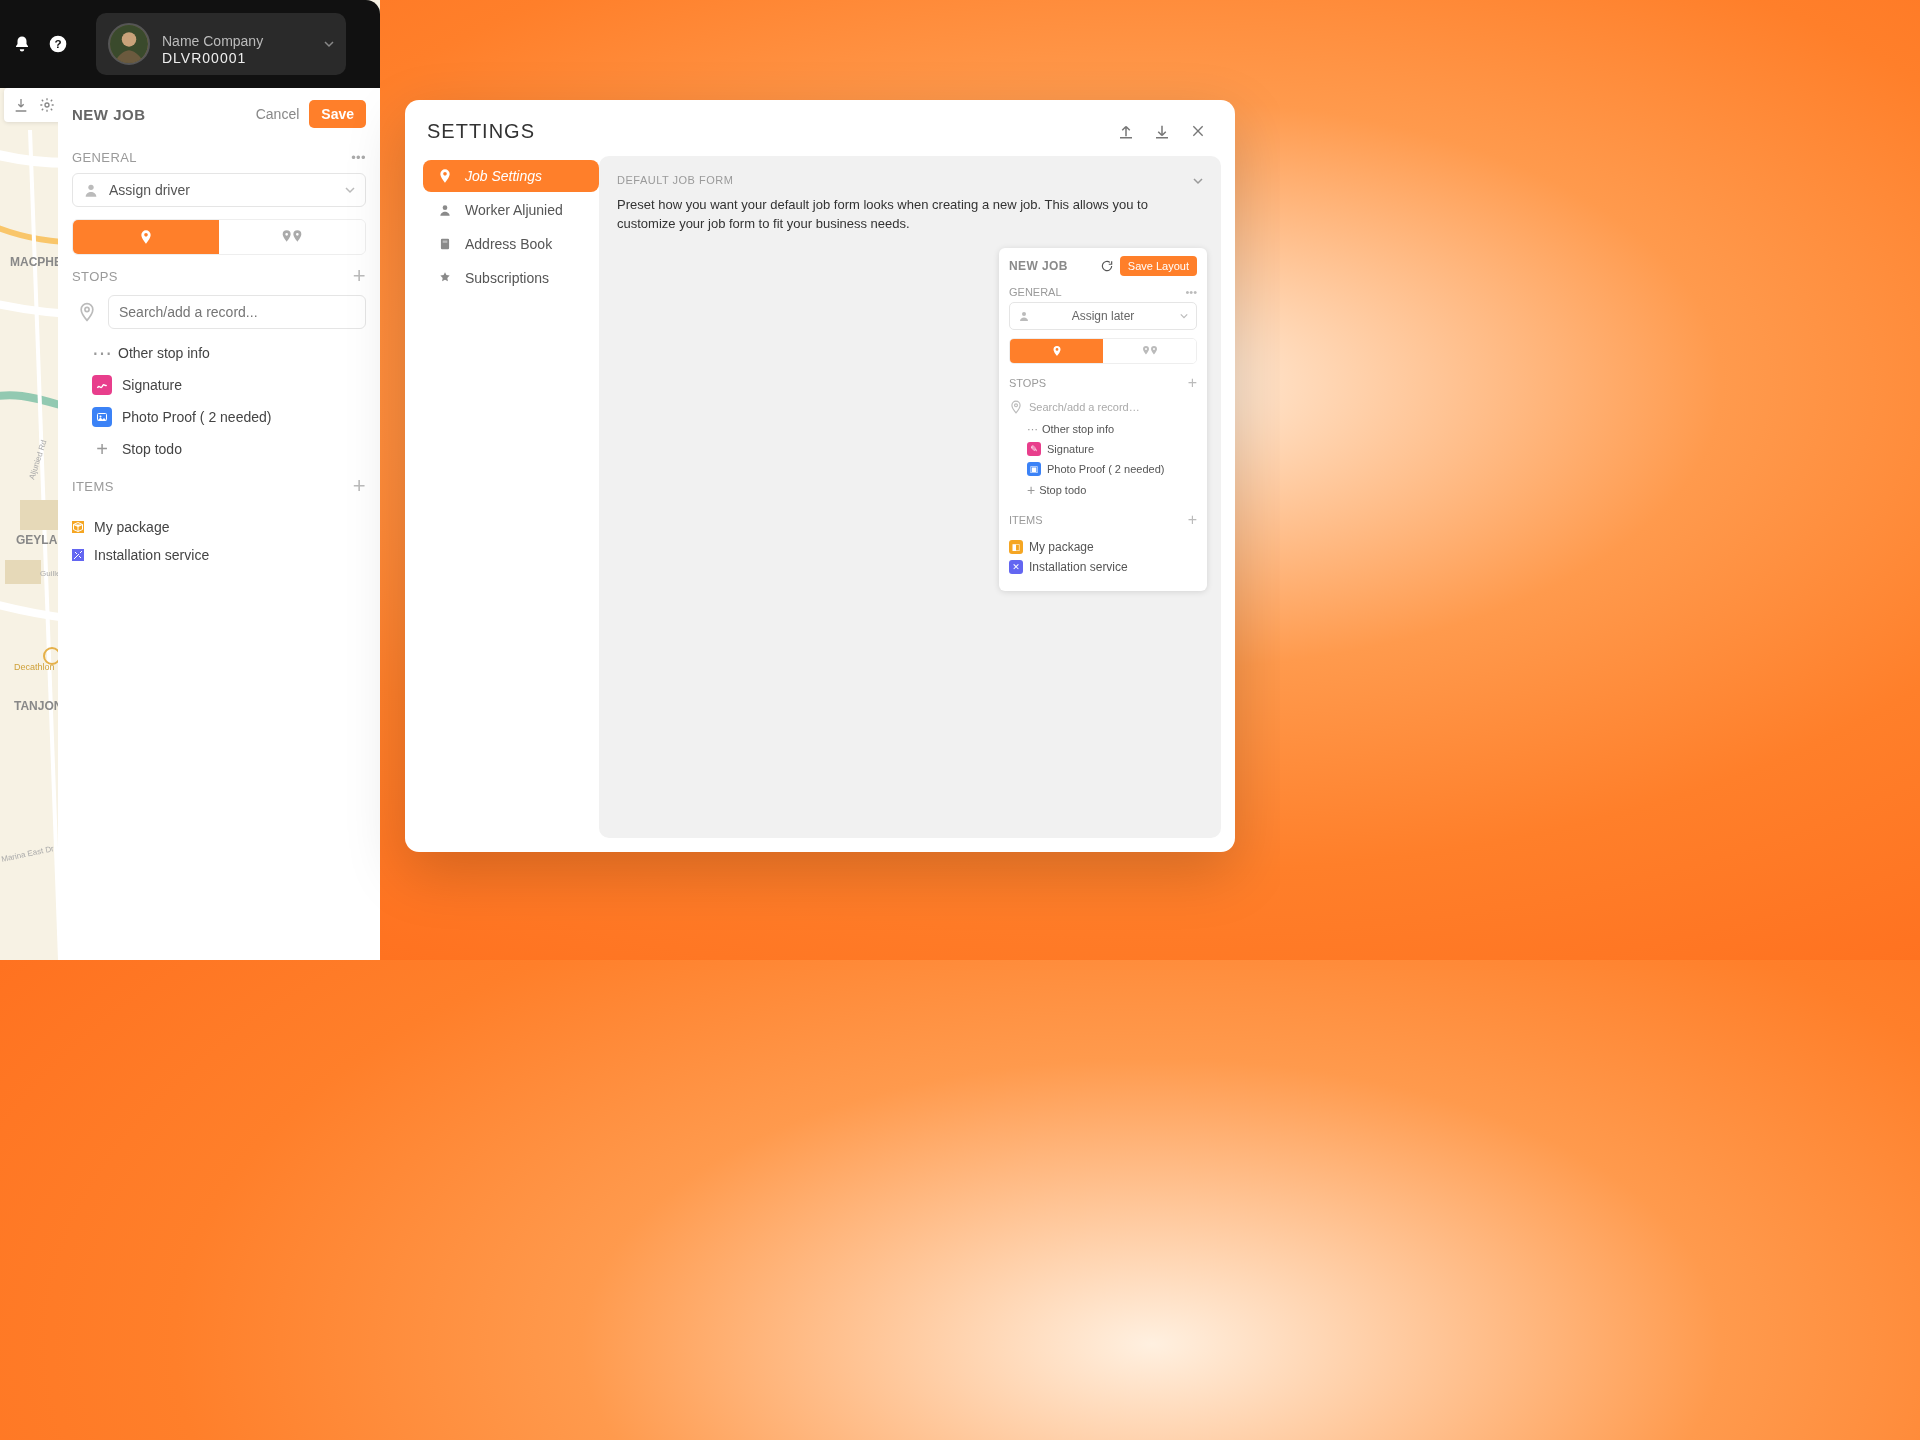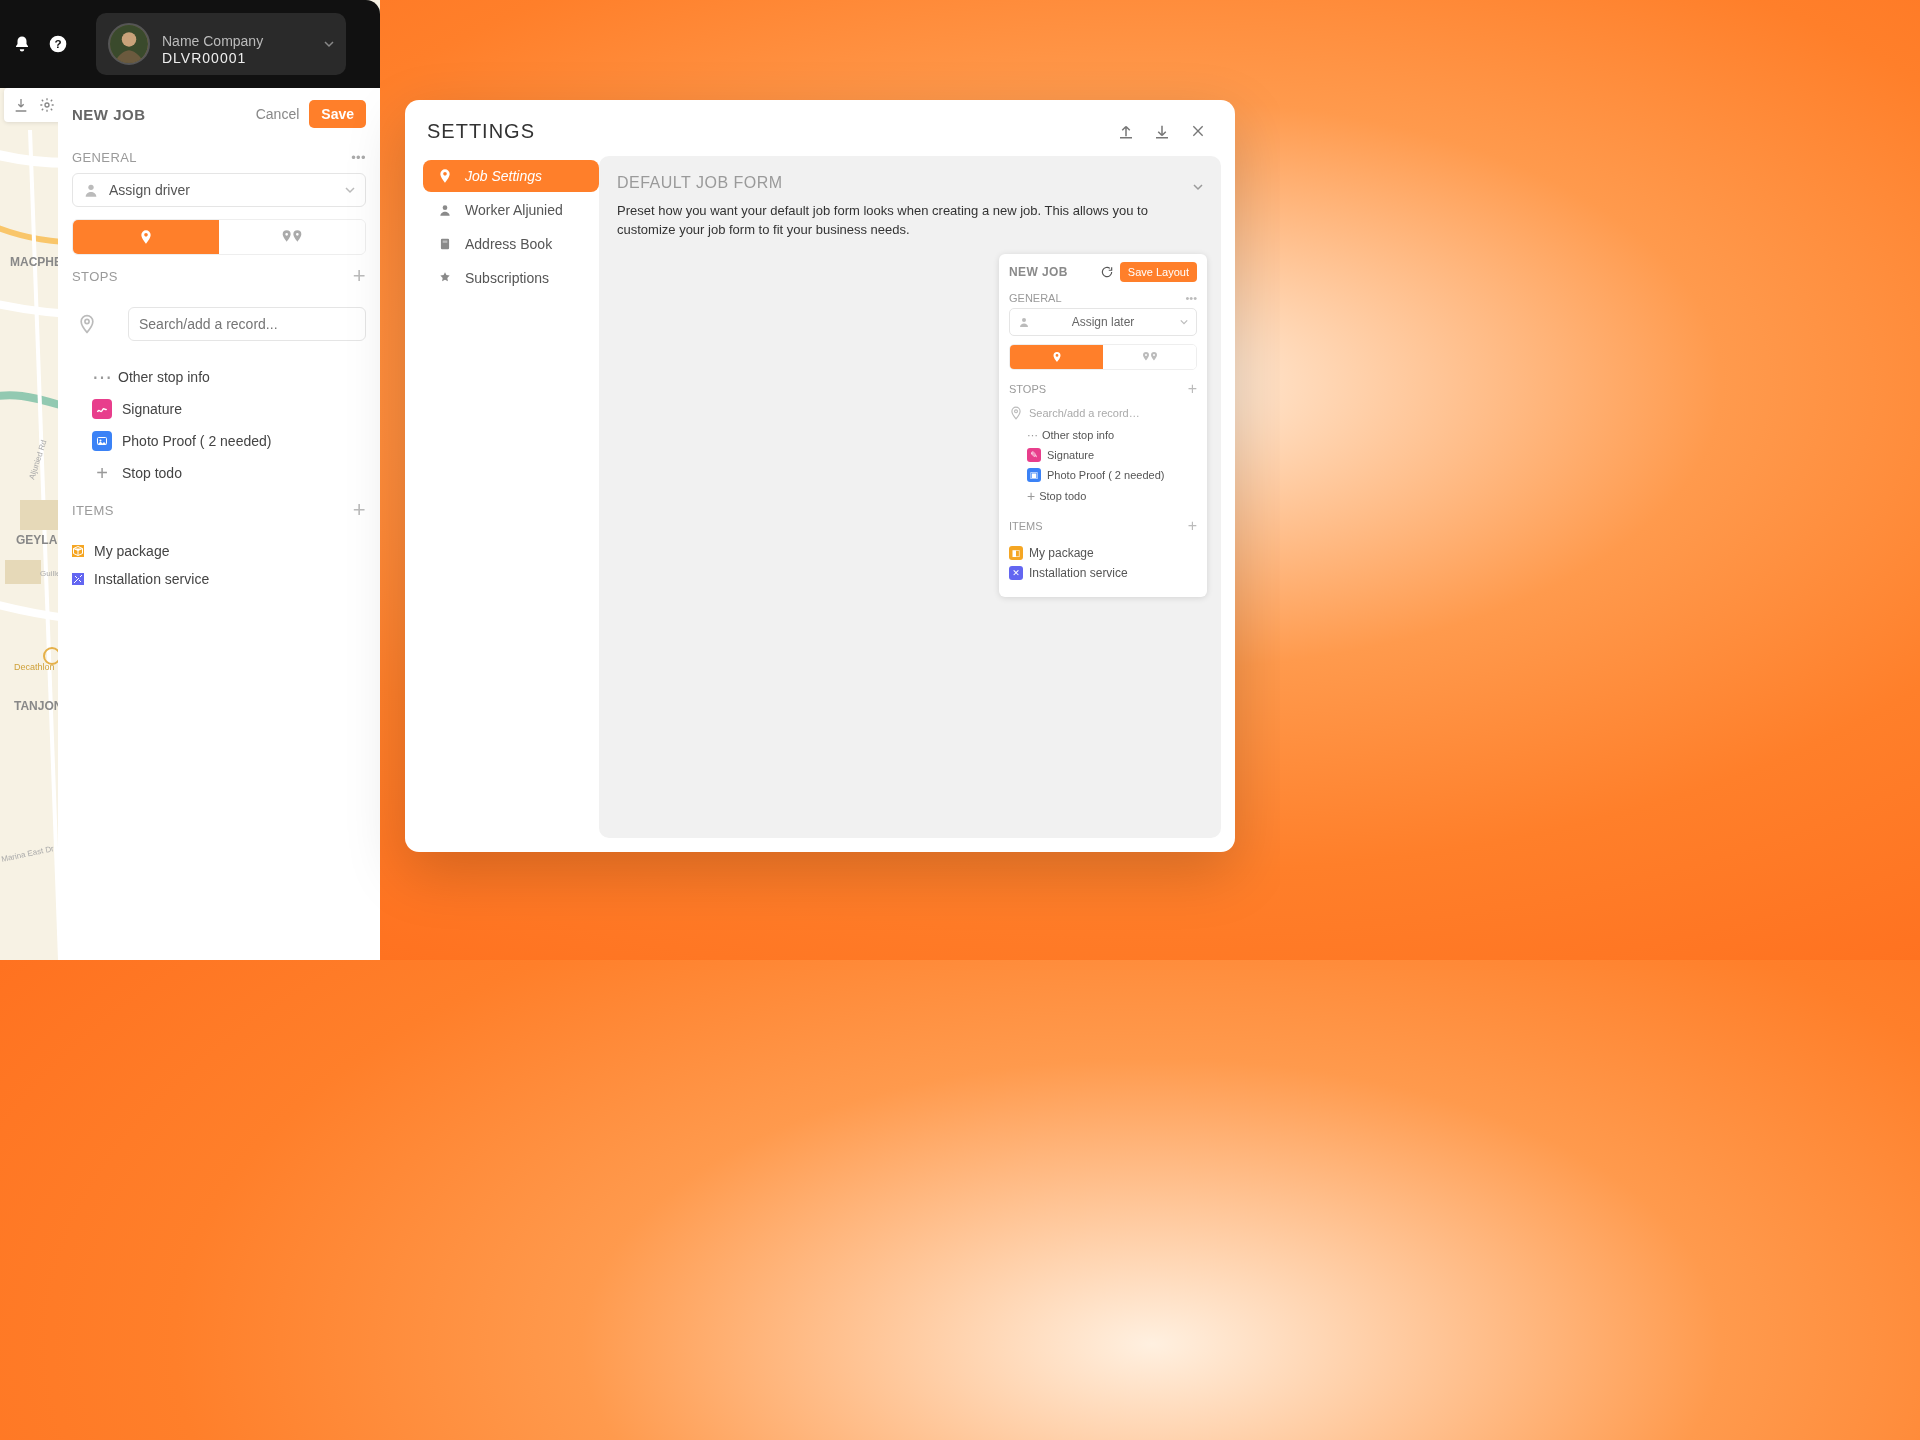--- a/index.html
+++ b/index.html
@@ -84,21 +84,21 @@
 .toggle-row {
   margin: 12px 14px 0; display: flex; border-radius: 6px; overflow: hidden;
   border: 1px solid #eee;
 }
 .toggle-row .tg {
   flex: 1; display: flex; align-items: center; justify-content: center; height: 34px;
   background: #fff; color: #aaa; cursor: pointer;
 }
 .toggle-row .tg.active { background: #ff7f2a; color: #fff; }
 .search-row {
-  margin: 12px 14px; display: flex; align-items: center; gap: 20px;
+  margin: 0 14px; display: flex; align-items: center;
 }
 .search-row .pinbtn {
   width: 30px; height: 30px; display: flex; align-items: center; justify-content: center;
   color: #bbb; margin-right: 6px;
 }
 .search-row input {
   flex: 1; border: 1px solid #e5e5e5; border-radius: 6px; padding: 8px 10px;
   font-size: 14px; color: #666;
 }
 .sub-list { padding: 8px 14px 0 34px; font-size: 14px; color: #444; }
@@ -135,21 +135,21 @@
   display: flex; align-items: center; padding: 8px 12px; border-radius: 8px;
   color: #555; font-size: 14px; cursor: pointer; margin-bottom: 2px;
 }
 .nav-item .nicon { width: 20px; display:flex; justify-content:center; margin-right: 10px; color: #8a8a8a; }
 .nav-item.active { background: #ff7f2a; color: #fff; font-style: italic; }
 .nav-item.active .nicon { color: #fff; }
 .modal-content {
   flex: 1; background: #f1f1f1; border-radius: 10px; padding: 14px;
 }
 .default-head {
-  display: flex; align-items: flex-end; font-size: 16px; color: #9a9a9a;
+  display: flex; align-items: flex-end; font-size: 11px; color: #9a9a9a;
   letter-spacing: .5px; padding: 4px 4px 10px;
 }
 .default-head .chev { margin-left: auto; }
 .default-desc { font-size: 13px; color: #333; padding: 0 4px 14px; line-height:1.45;}
 
 .mini {
   margin-left: auto; width: 208px; background:#fff; border-radius:6px;
   box-shadow: 0 1px 6px rgba(0,0,0,.12); padding: 8px 10px 14px; font-size:12px; color:#555;
 }
 .mini .mhead { display:flex; align-items:center; }

